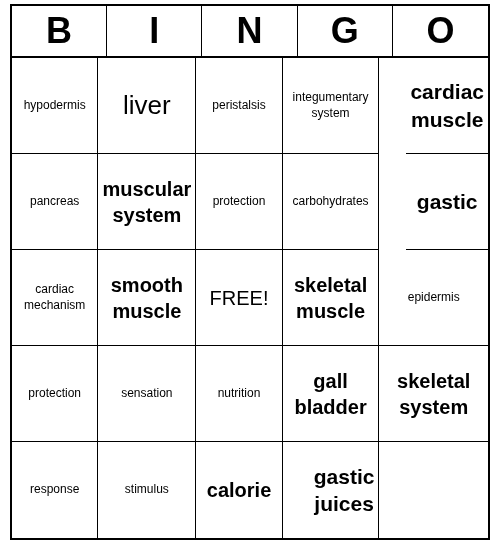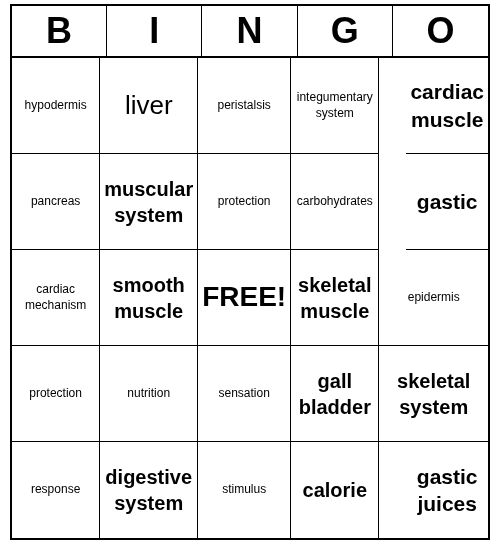--- a/index.html
+++ b/index.html
@@ -71,22 +71,22 @@
       font-size: 26px;
       font-weight: normal;
     }
 
     .bingo-cell.medium-text {
       font-size: 20px;
       font-weight: bold;
     }
 
     .bingo-cell.free {
-      font-size: 28px;
-      font-weight: bold;
+      font-size: 20px;
+      font-weight: normal;
     }
 
     .bingo-cell.xlarge-text {
       font-size: 21px;
       font-weight: bold;
       margin-left: 27px;
     }
   </style>
 </head>
 <body>
@@ -111,23 +111,22 @@
       <div class="bingo-cell medium-text">muscular system</div>
       <div class="bingo-cell">protection</div>
       <div class="bingo-cell">carbohydrates</div>
       <div class="bingo-cell xlarge-text">gastic</div>
       <div class="bingo-cell">cardiac mechanism</div>
       <div class="bingo-cell medium-text">smooth muscle</div>
       <div class="bingo-cell free">FREE!</div>
       <div class="bingo-cell medium-text">skeletal muscle</div>
       <div class="bingo-cell">epidermis</div>
       <div class="bingo-cell">protection</div>
+      <div class="bingo-cell">sensation</div>
       <div class="bingo-cell">nutrition</div>
-      <div class="bingo-cell">sensation</div>
       <div class="bingo-cell medium-text">gall bladder</div>
       <div class="bingo-cell medium-text">skeletal system</div>
       <div class="bingo-cell">response</div>
-      <div class="bingo-cell medium-text">digestive system</div>
       <div class="bingo-cell">stimulus</div>
       <div class="bingo-cell medium-text">calorie</div>
       <div class="bingo-cell xlarge-text">gastic juices</div>
     </div>
 </div>
 
 </body></html>

